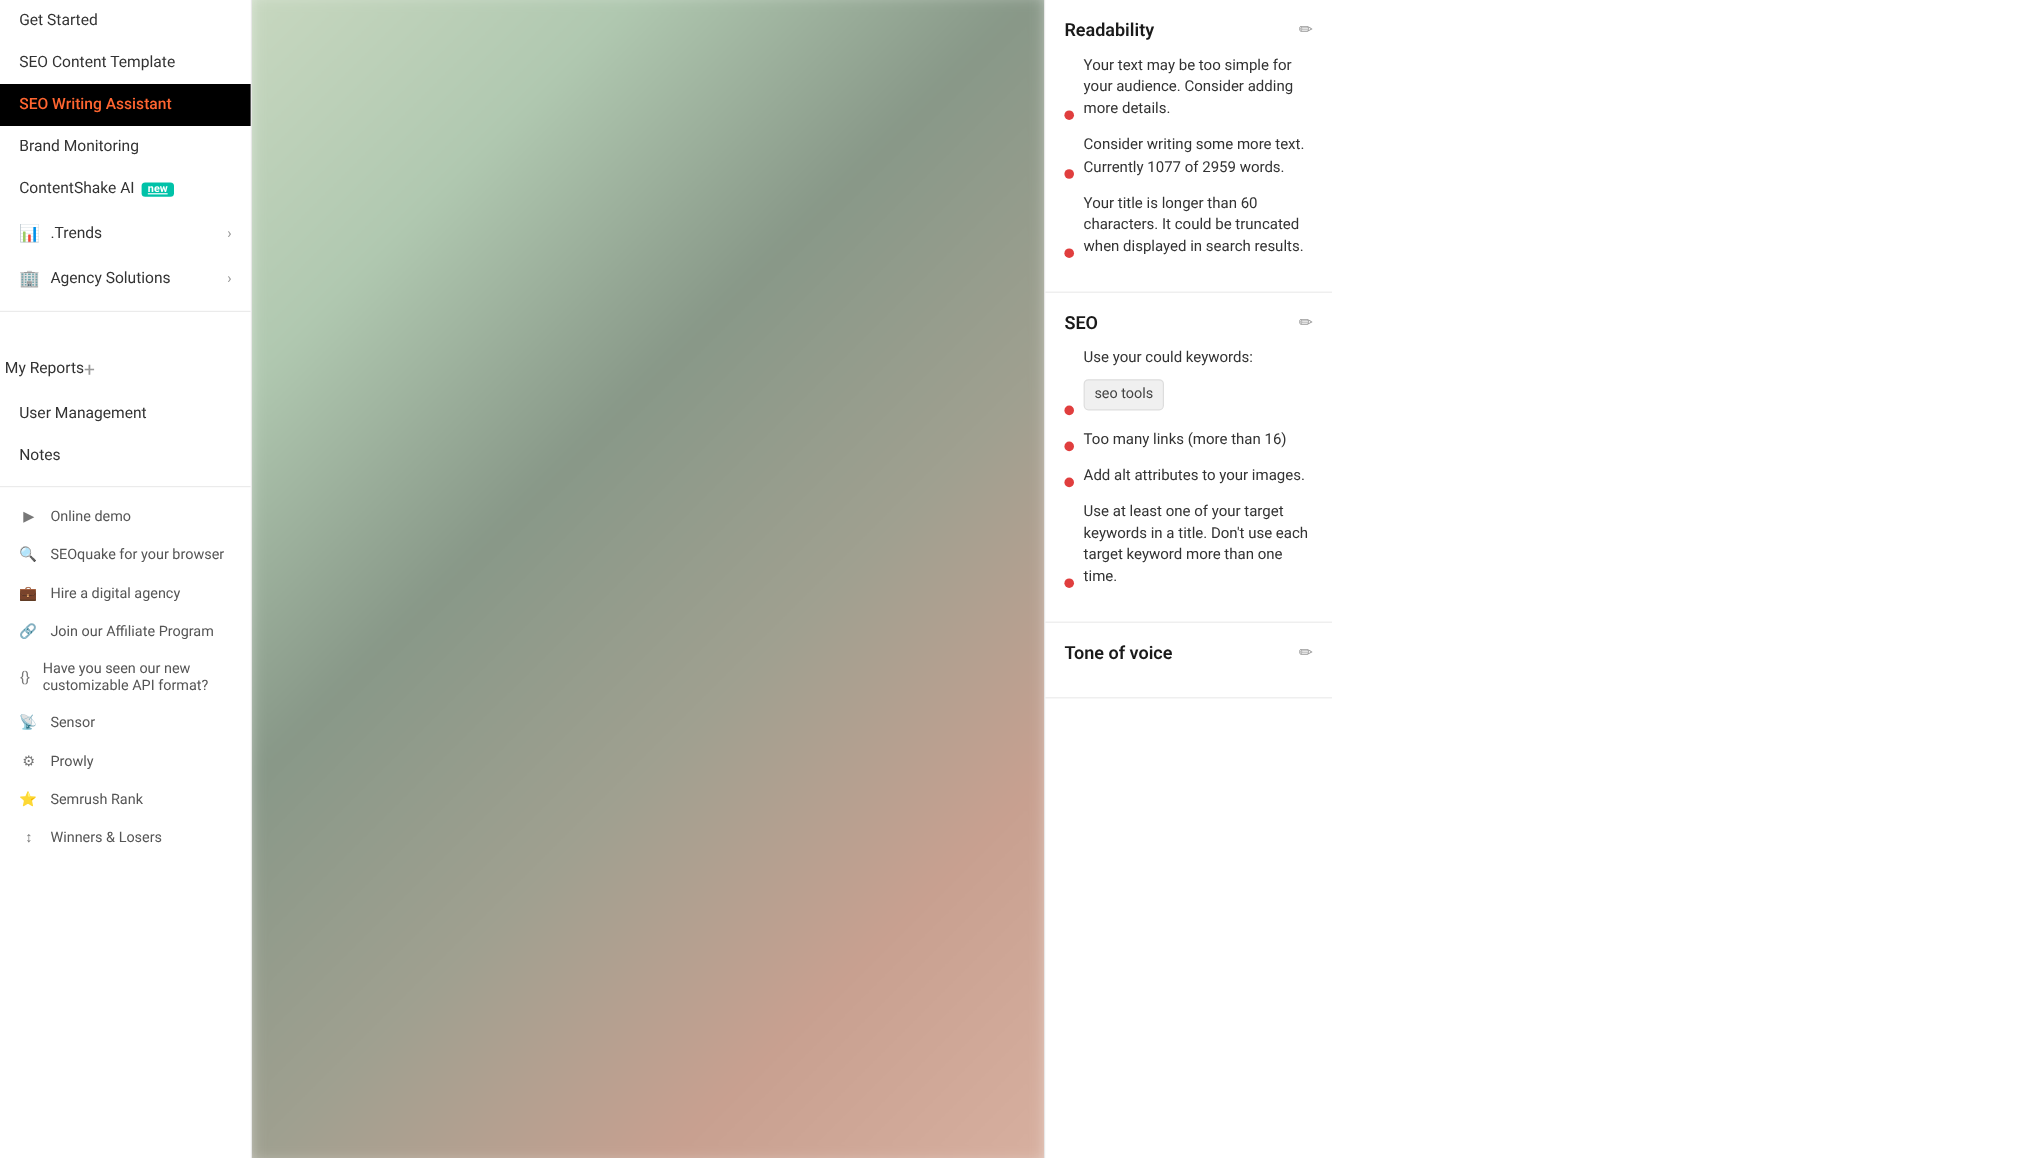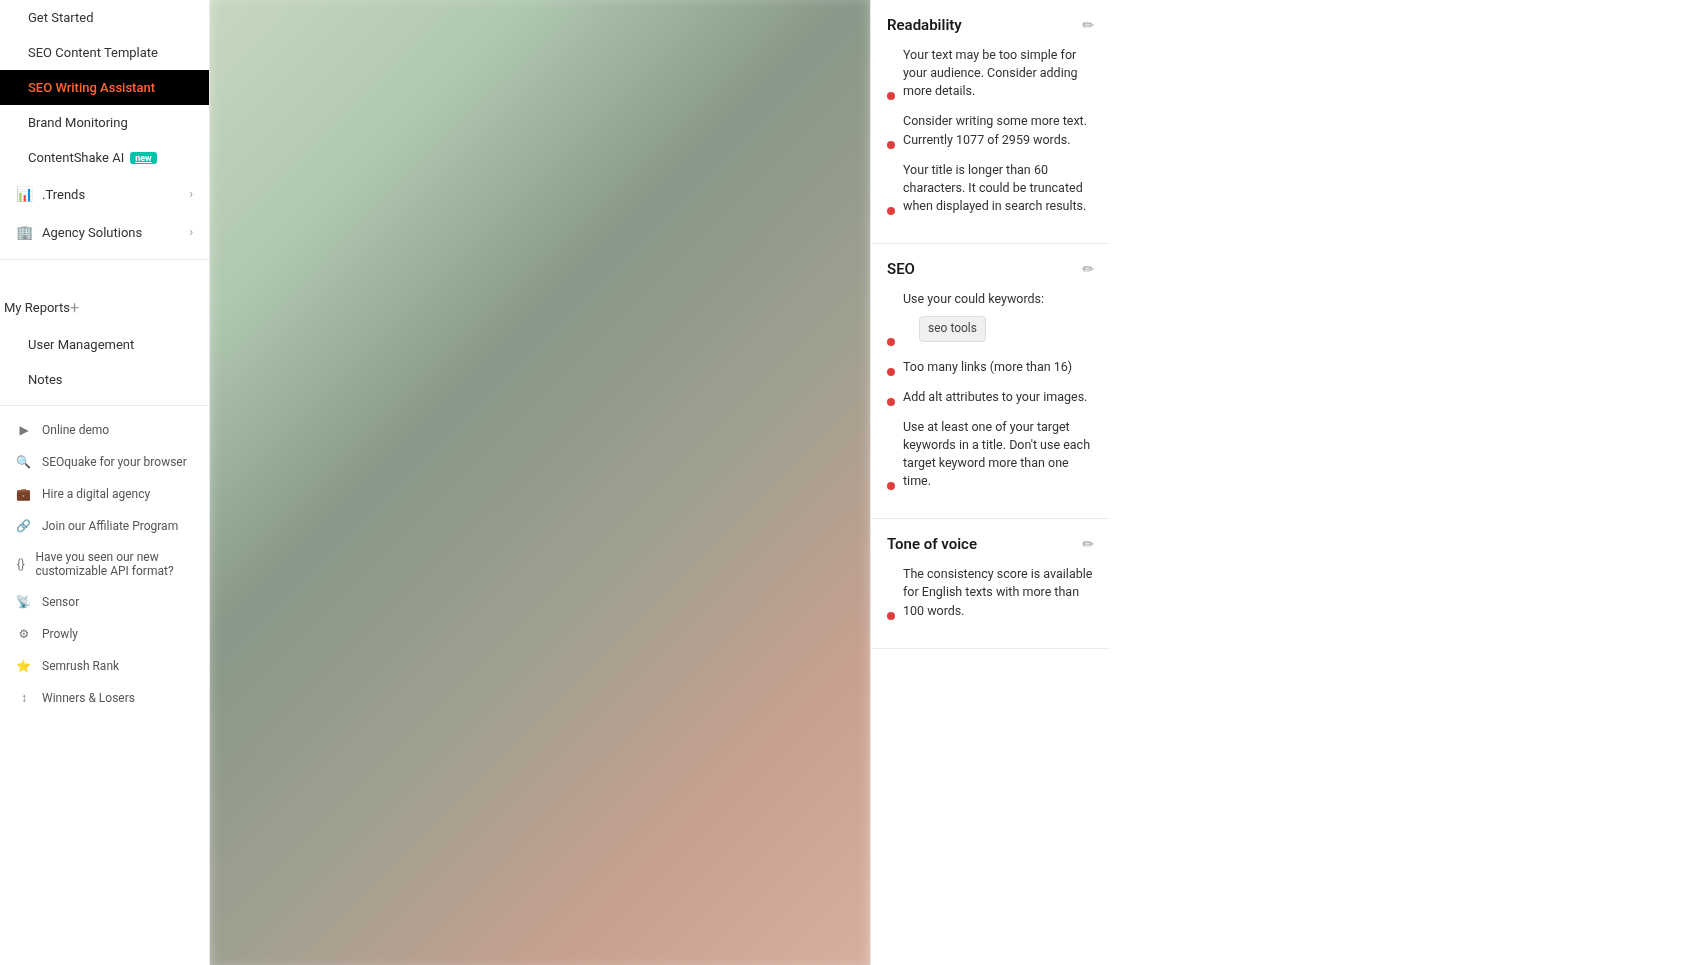--- a/index.html
+++ b/index.html
@@ -12,21 +12,21 @@
       background: #fff;
       border-right: 1px solid #e8e8e8;
       display: flex;
       flex-direction: column;
       overflow-y: auto;
       padding-bottom: 20px;
     }
     .sidebar-nav-item {
       display: flex;
       align-items: center;
-      padding: 10px 28px;
+      padding: 10px 16px;
       font-size: 13px;
       color: #333;
       cursor: pointer;
       text-decoration: none;
       white-space: nowrap;
     }
     .sidebar-nav-item.active {
       background: #000000;
       color: #ff6530;
       font-weight: 500;
@@ -109,21 +109,20 @@
       border-left: 1px solid #e8e8e8;
       overflow-y: auto;
       padding: 0;
     }
     .panel-section {
       border-bottom: 1px solid #ebebeb;
       padding: 16px;
     }
     .panel-section-header {
       display: flex;
-      align-items: center;
       justify-content: space-between;
       margin-bottom: 12px;
     }
     .panel-section-title {
       font-size: 15px;
       font-weight: 600;
       color: #1a1a1a;
     }
     .edit-icon {
       color: #999;
@@ -144,21 +143,21 @@
       height: 8px;
       min-width: 8px;
       background: #e03e3e;
       border-radius: 50%;
       margin-top: 4px;
     }
     .keyword-tags {
       display: flex;
       flex-wrap: wrap;
       gap: 6px;
-      margin: 8px 0 4px 16px;
+      margin: 8px 0 4px 0;
     }
     .keyword-tag {
       background: #f0f0f0;
       border: 1px solid #ddd;
       border-radius: 4px;
       padding: 3px 8px;
       font-size: 12px;
       color: #444;
     }
     .more-tag {
@@ -308,19 +307,15 @@
         <div class="bullet-dot"></div>
         <span>Use at least one of your target keywords in a title. Don't use each target keyword more than one time.</span>
       </div>
     </div>
       <div class="panel-section">
     <div class="panel-section-header">
       <span class="panel-section-title">Tone of voice</span>
       <span class="edit-icon">✏</span>
     </div>
 
-        <div class="bullet-item">
-          <div class="bullet-dot"></div>
-          <span>The consistency score is available for English texts with more than 100 words.</span>
-        </div>
       </div>
     </div>
 </div>
 
 </body></html>

